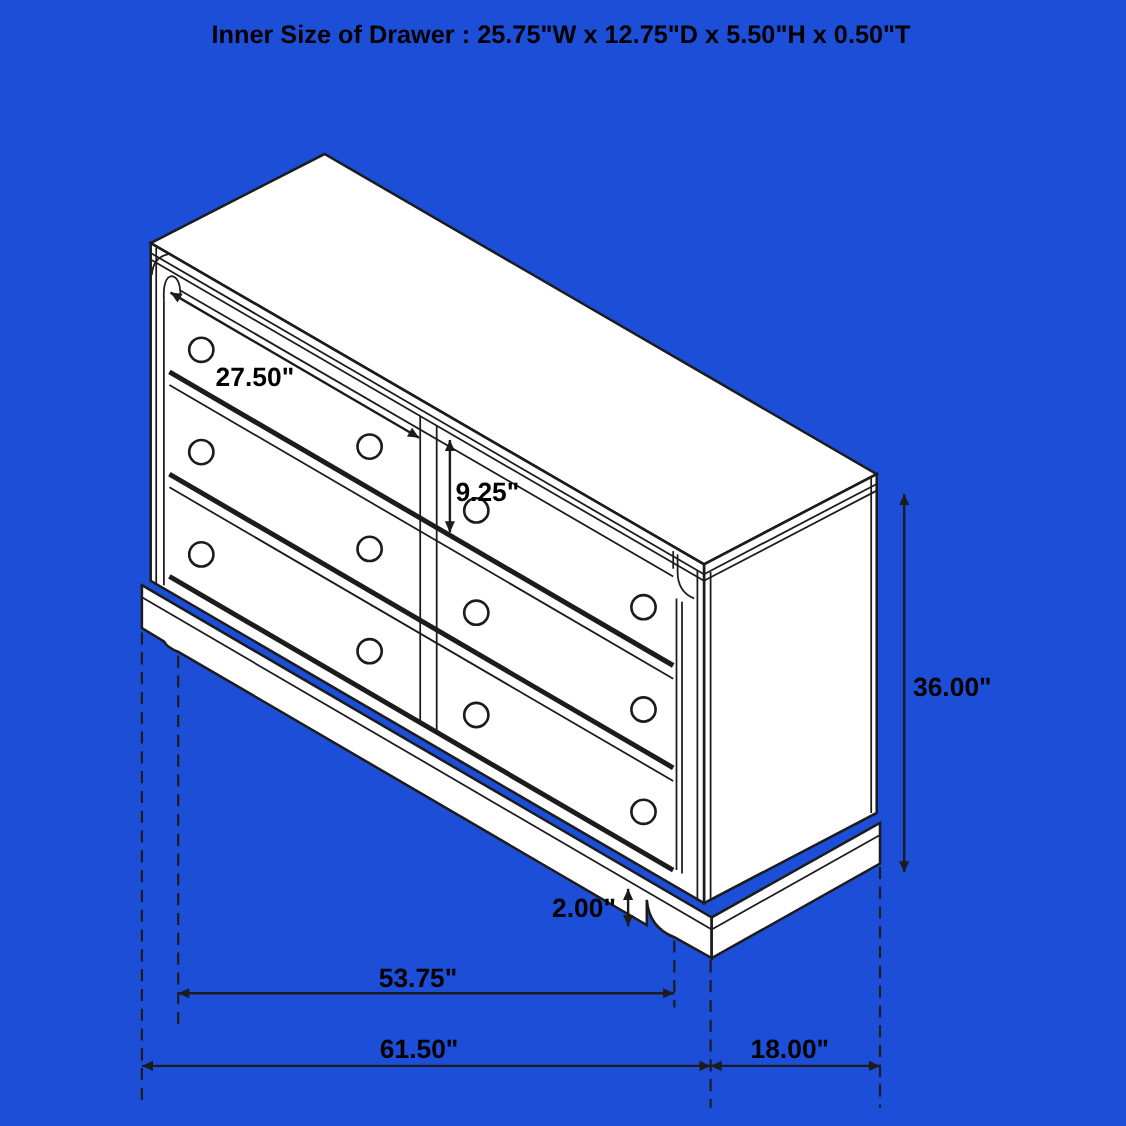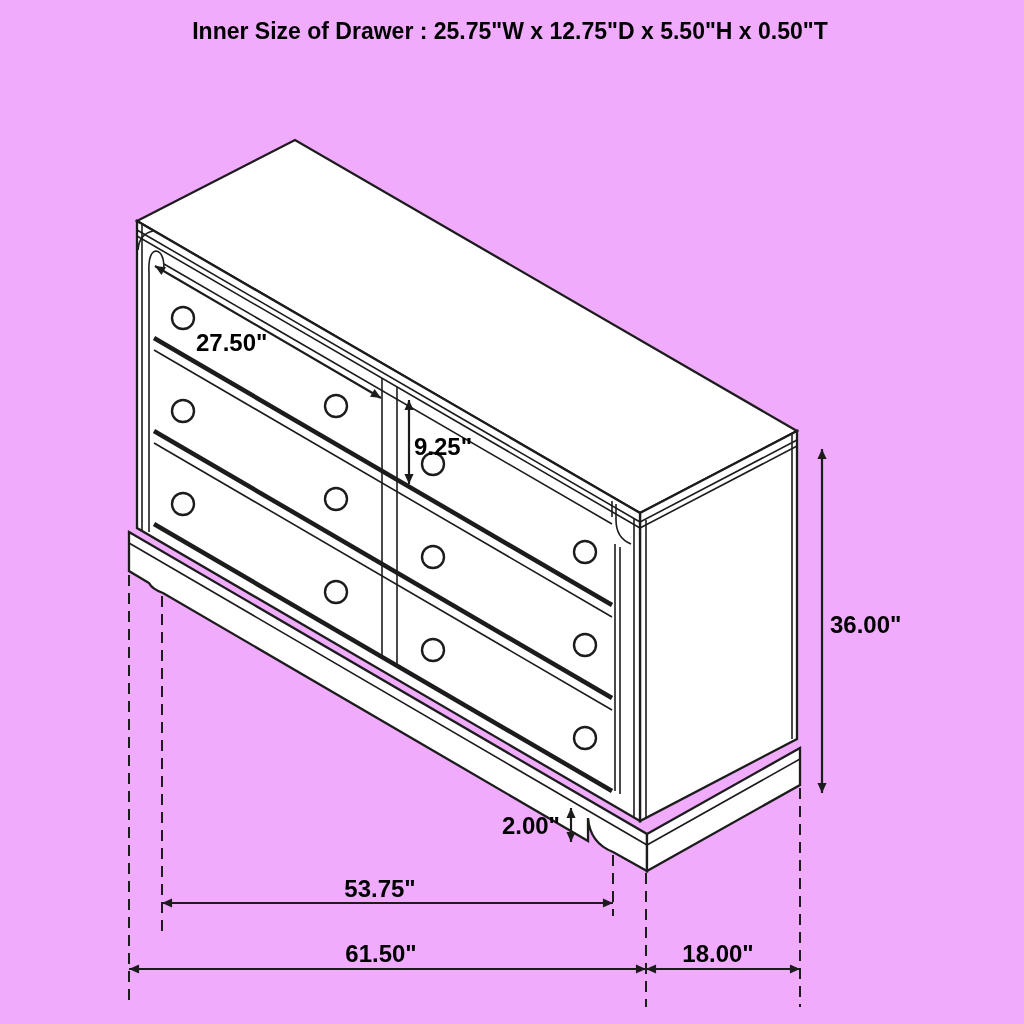--- a/index.html
+++ b/index.html
@@ -1,16 +1,16 @@
 <!DOCTYPE html>
 <html><head>
 <meta charset="utf-8">
 <style>
   html,body{margin:0;padding:0;background:#ffffff;}
-  .stage{position:relative;width:1024px;height:1024px;background:#f0abfc;overflow:hidden;
+  .stage{position:relative;width:1024px;height:1024px;background:#1d4ed8;overflow:hidden;
          font-family:"Liberation Sans", sans-serif;}
   svg{position:absolute;left:0;top:0;}
   .edgefill{fill:#ffffff;stroke:#1c1c1c;stroke-width:2.3;stroke-linejoin:miter;}
   .thin   {fill:none;stroke:#1c1c1c;stroke-width:1.6;}
   .thick  {fill:none;stroke:#1c1c1c;stroke-width:4.5;}
   .knob   {fill:#ffffff;stroke:#1c1c1c;stroke-width:2.4;}
   .ext    {fill:none;stroke:#1c1c1c;stroke-width:2;stroke-dasharray:11 7;}
   .dim    {fill:none;stroke:#1c1c1c;stroke-width:2.2;}
   .dimlab {fill:#000000;font-family:"Liberation Sans", sans-serif;font-weight:bold;font-size:24px;}
   .title  {fill:#000000;font-family:"Liberation Sans", sans-serif;font-weight:bold;font-size:23px;}

